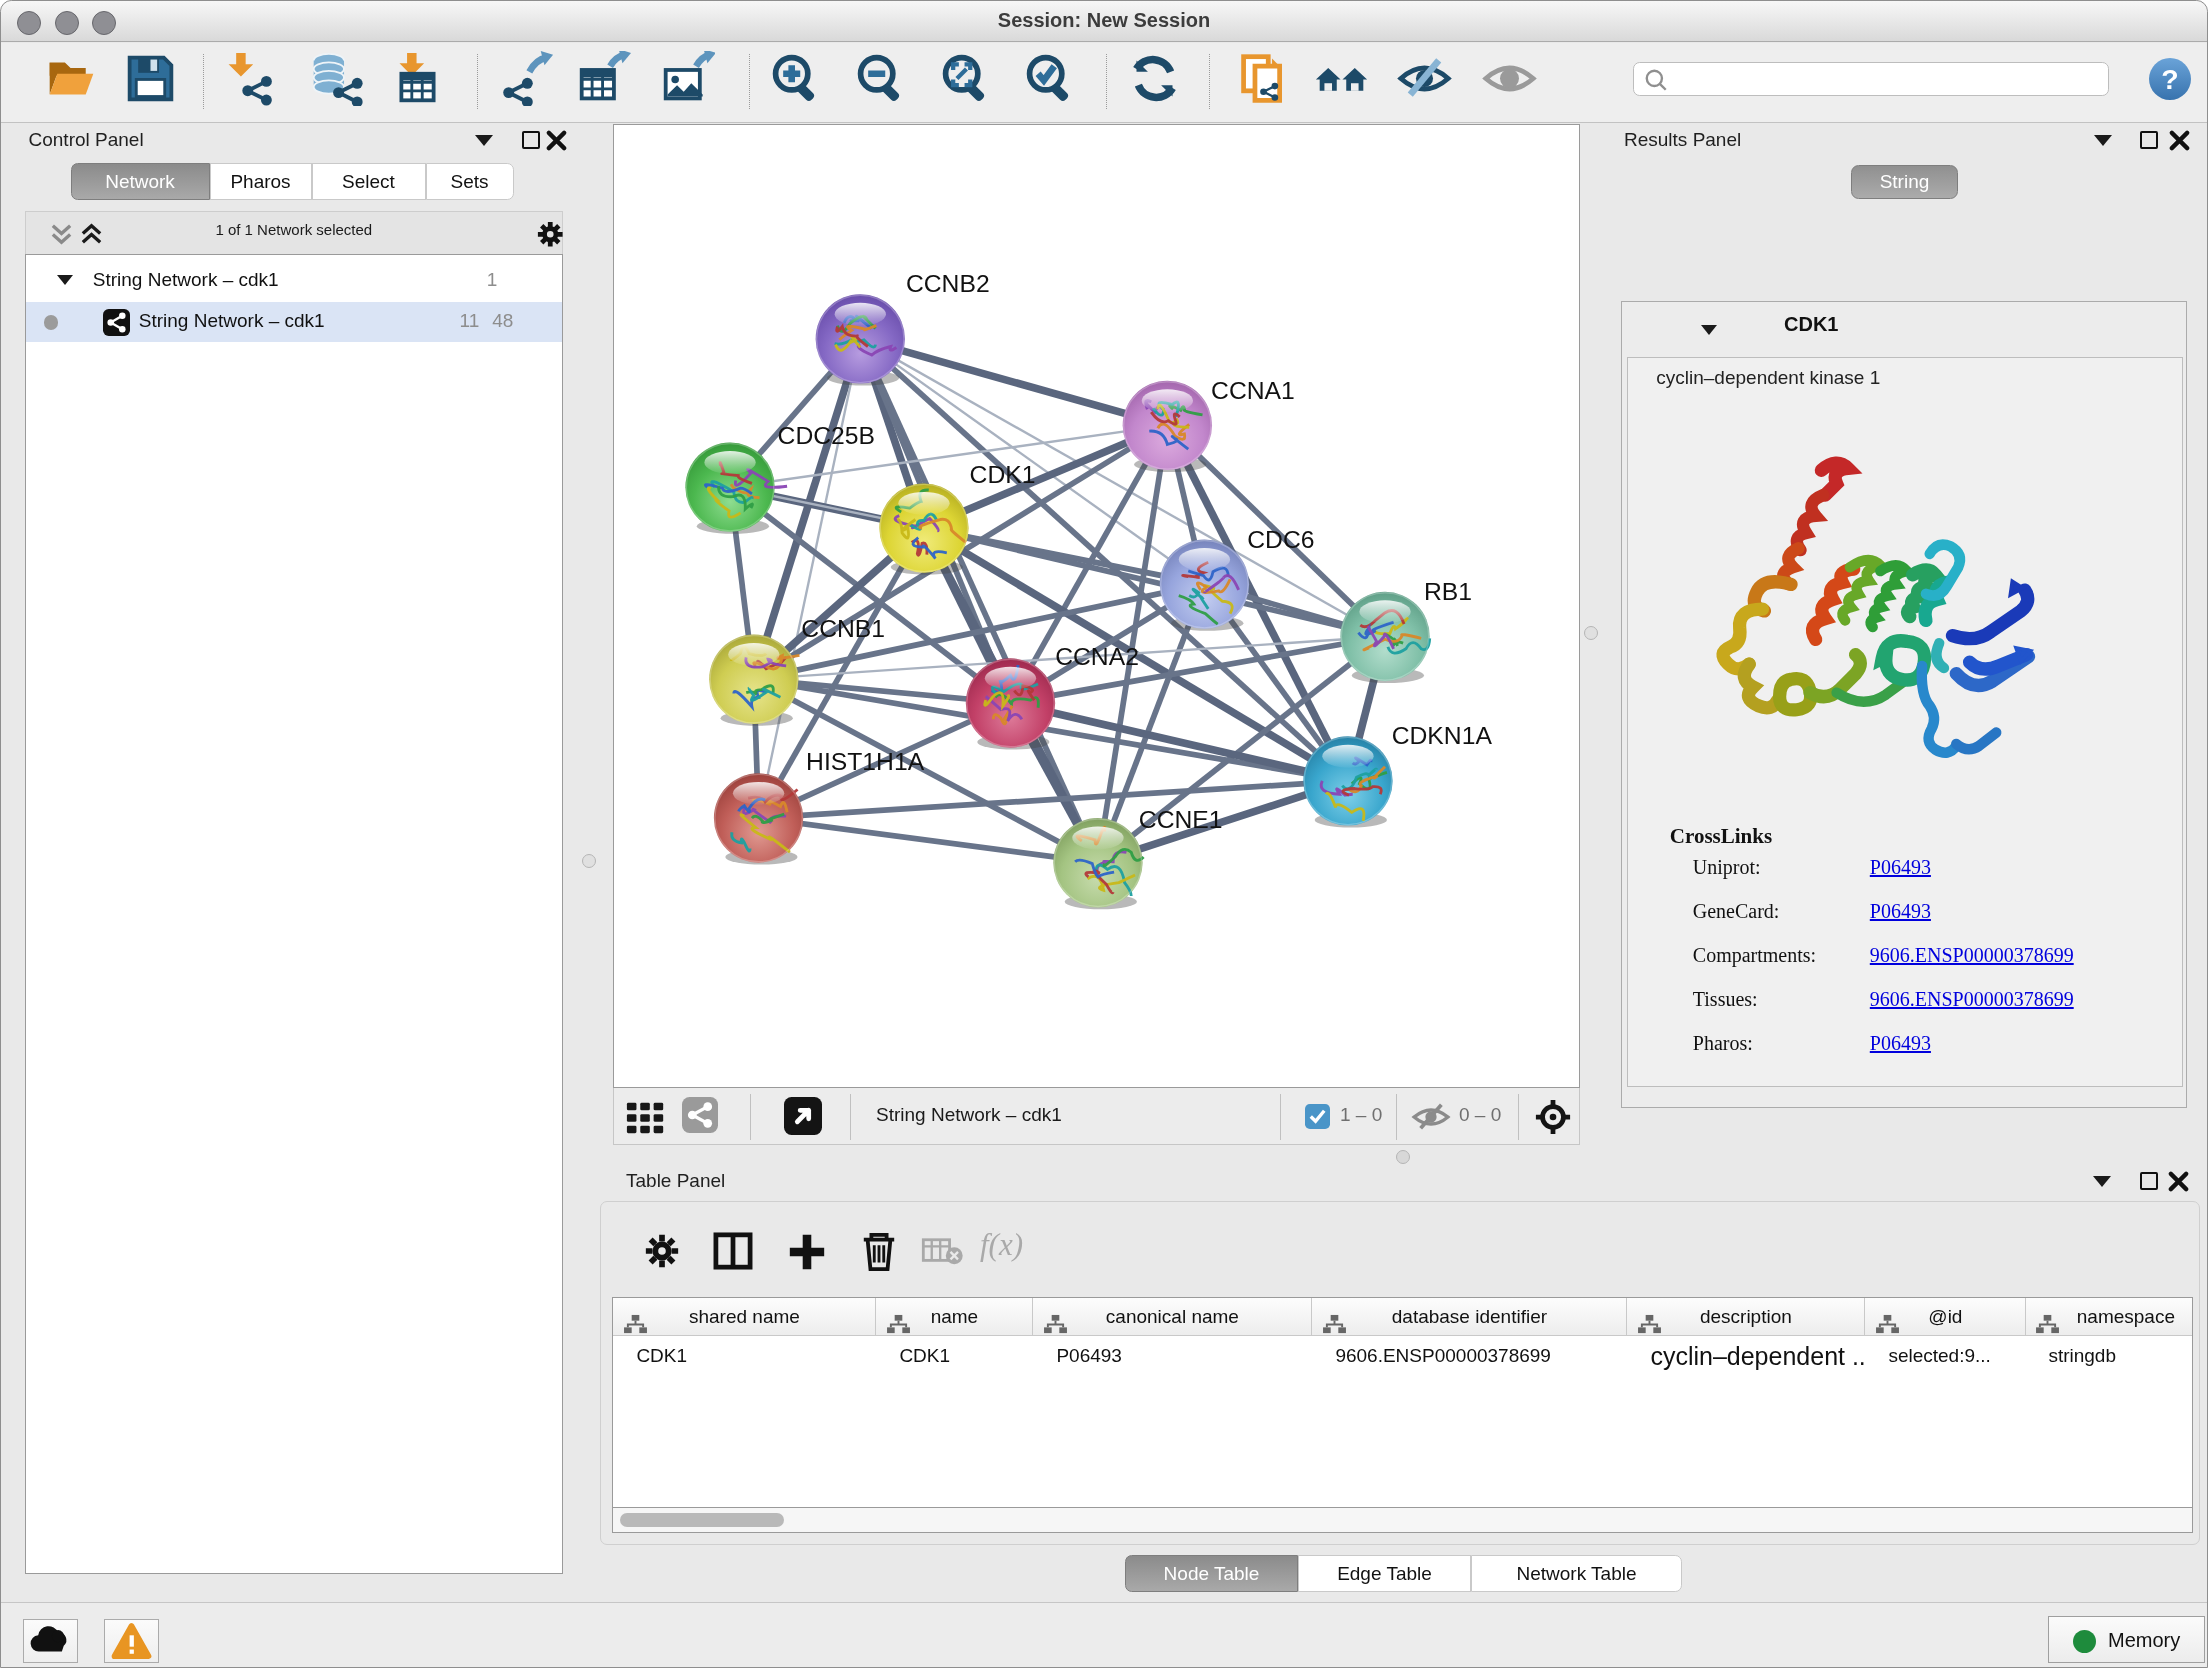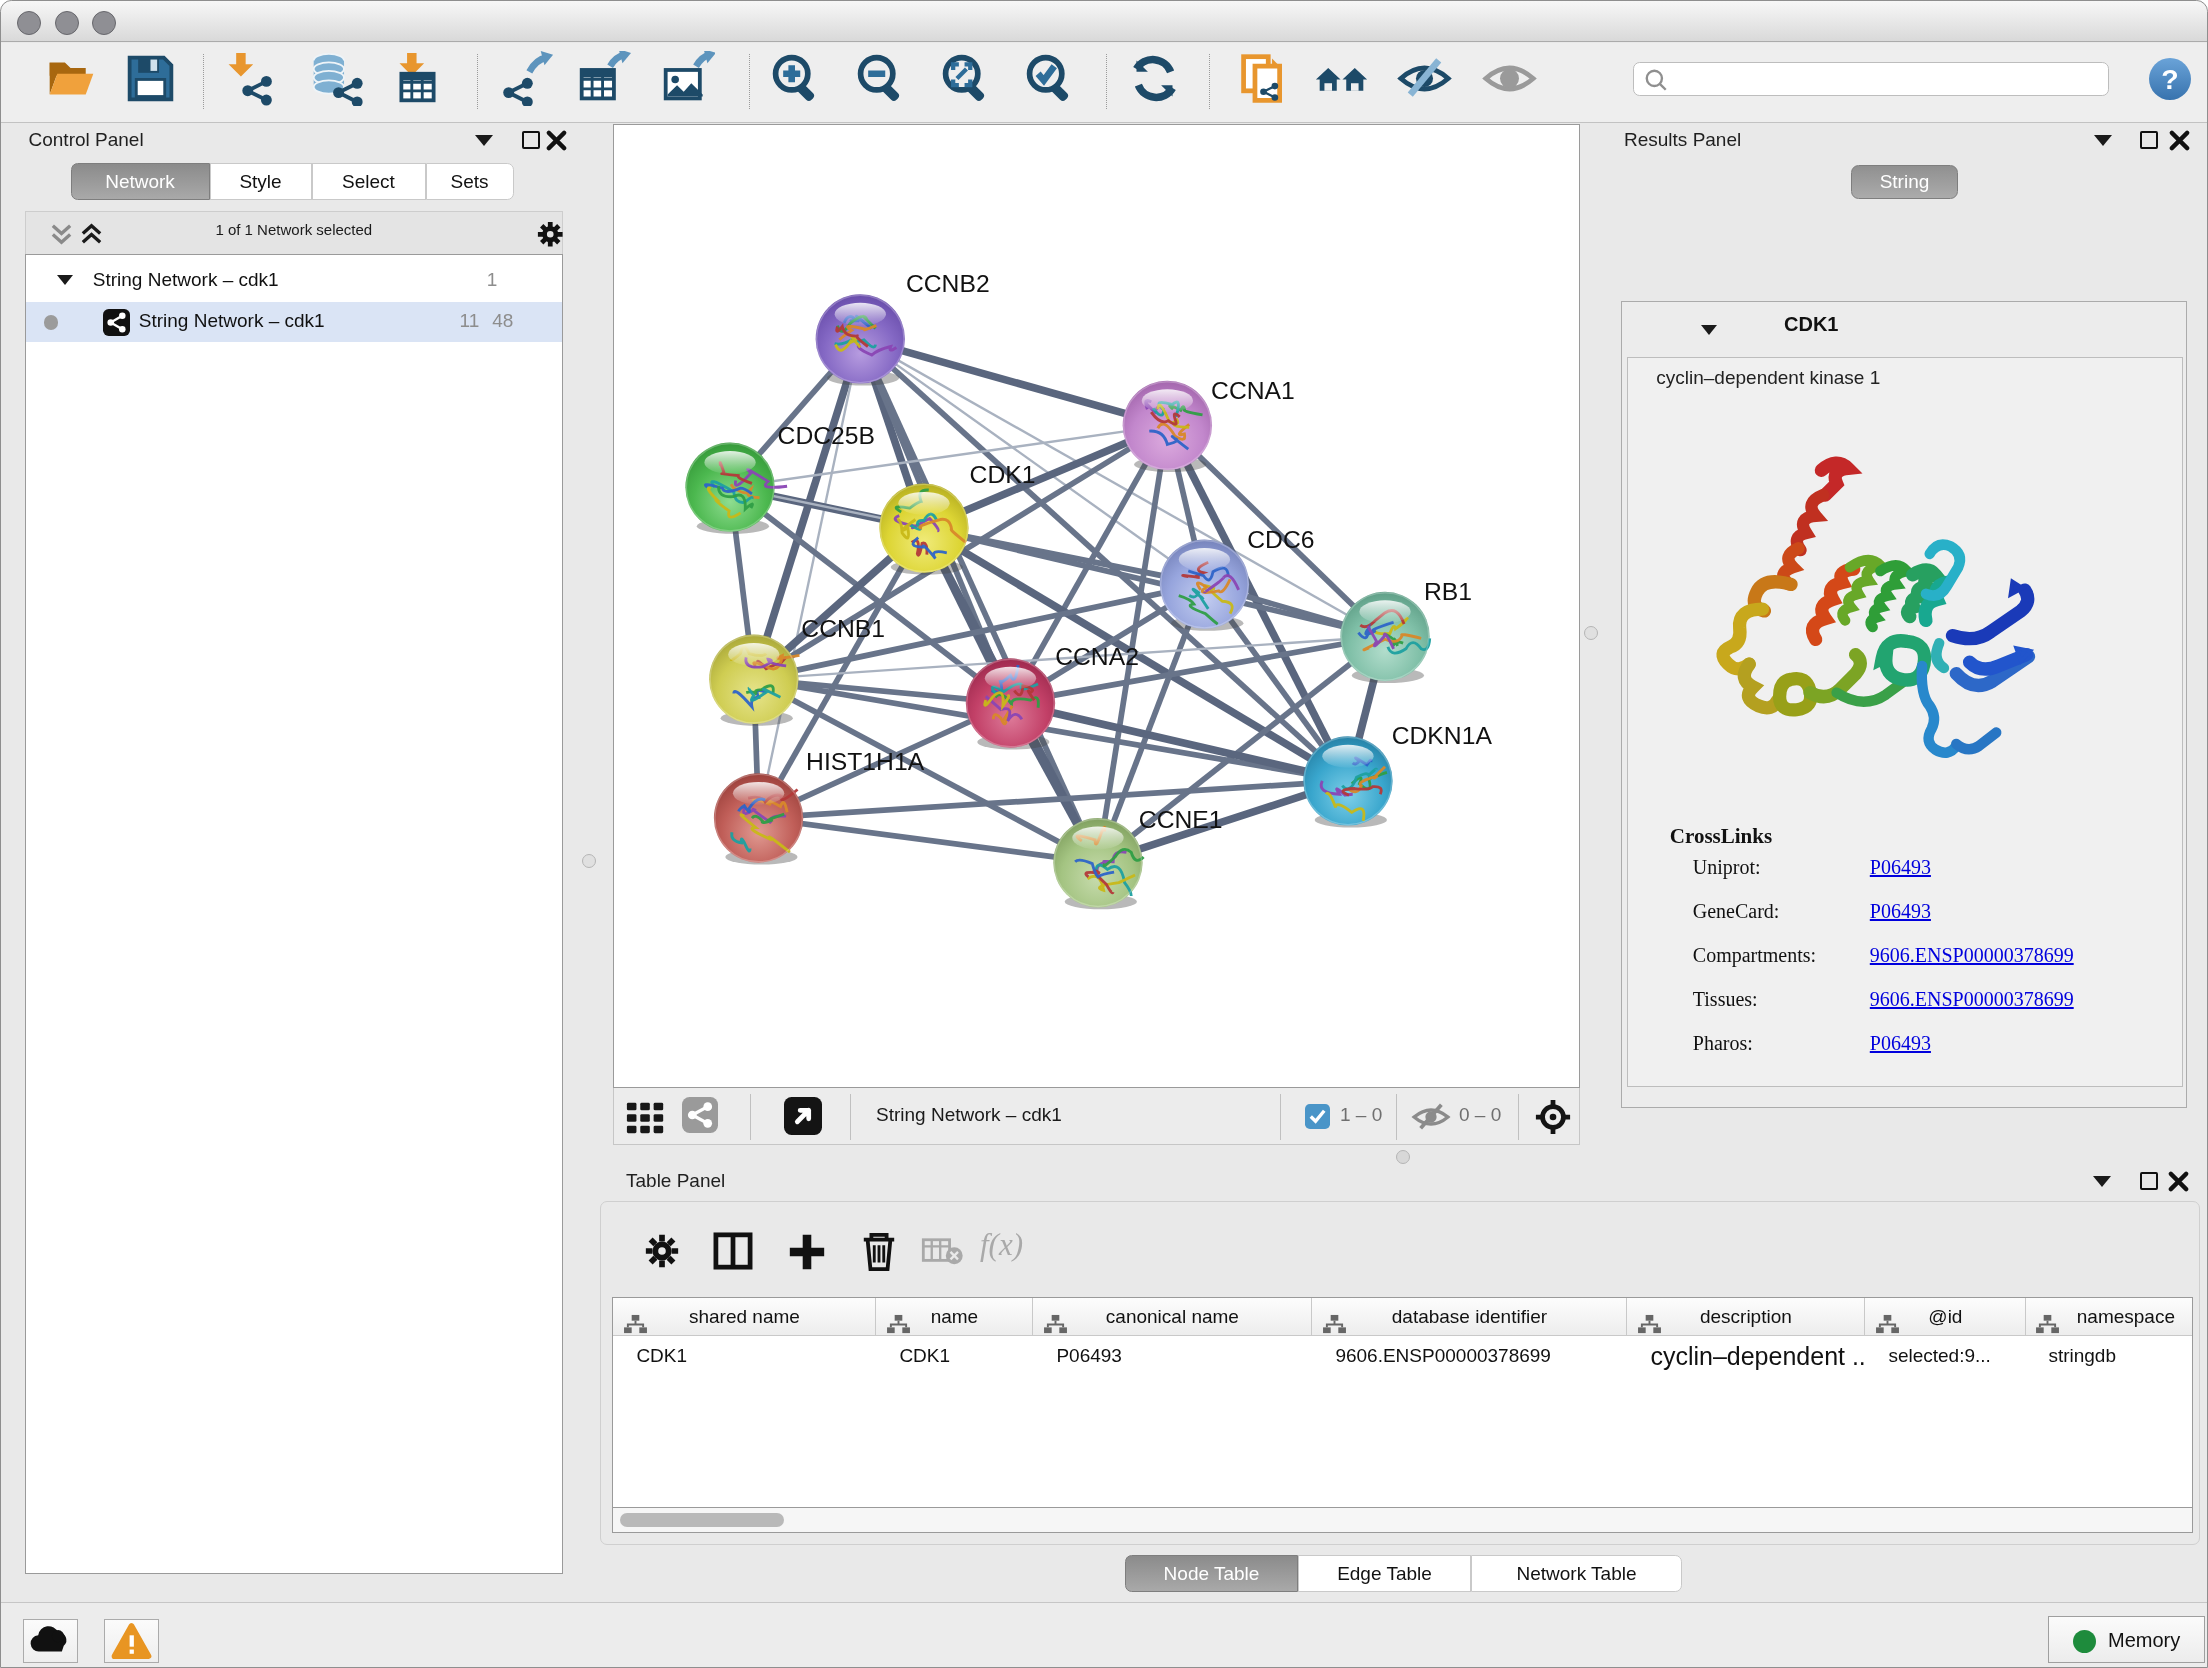--- a/index.html
+++ b/index.html
@@ -29,20 +29,21 @@
   font-size:19px; color:#111; text-align:center; }
 a.lnk { color:#0000dd; text-decoration:underline; }
 </style>
 </head>
 <body>
 <div id="app">
   <div class="titlebar">
     <div class="tl" style="left:16px;"></div>
     <div class="tl" style="left:54px;"></div>
     <div class="tl" style="left:91px;"></div>
+    <div class="title">Session: New Session</div>
   </div>
   <div class="toolbar">
       <div class="tbi" style="left:43px; top:7.6px; width:55px; height:55px;"><svg width="55" height="55" viewBox="0 0 58 58">
           <path d="M6 12 h16 l6 6 h16 v8 h-38 z" fill="#a8670f"></path>
           <path d="M6 12 v34 l8 -22 h-2 z" fill="#a8670f"></path>
           <path d="M14 24 h38 l-8 22 h-38 z" fill="#f0a13c"></path>
         </svg></div>
       <div class="tbi" style="left:122px; top:7.6px; width:55px; height:55px;"><svg width="55" height="55" viewBox="0 0 58 58">
           <path d="M7 7 h36 l8 8 v36 h-44 z" fill="#2e6d99"></path>
           <path d="M7 7 h36 l8 8 v36 h-44 z" fill="none" stroke="#1d4a68" stroke-width="4"></path>
@@ -178,21 +179,21 @@
 
 <div class="abs" style="left:9.5px; top:126px; width:571px; height:1449px;">
   <div class="panel-title abs" style="left:18px; top:1.9px;">Control Panel</div>
   <div class="tri-down abs" style="left:464px; top:7.6px;"></div>
   <div class="winbtn-sq abs" style="left:511px; top:3.8px;"></div>
   <svg class="abs" style="left:535px; top:2.9px;" width="21" height="21" viewBox="0 0 22 22">
     <path d="M3 3 L19 19 M19 3 L3 19" stroke="#111" stroke-width="4.5" stroke-linecap="round"></path>
       </svg>
 
   <div class="tab sel" style="left:60px; top:36px; width:139px; border-radius:6.7px 0 0 6.7px;">Network</div>
-  <div class="tab" style="left:199px; top:36px; width:102px;">Style</div>
+  <div class="tab" style="left:199px; top:36px; width:102px;">Pharos</div>
   <div class="tab" style="left:301px; top:36px; width:114px;">Select</div>
   <div class="tab" style="left:415px; top:36px; width:88px; border-radius:0 6.7px 6.7px 0;">Sets</div>
 
   <div class="abs" style="left:14.3px; top:84px; width:538px; height:44px; background:#e4e4e4; border:1px solid #cdcdcd; border-bottom:0;">
     <svg class="abs" style="left:23px; top:9.5px;" width="25" height="25" viewBox="0 0 26 26">
       <path d="M4 4 l9 8 9-8 M4 13 l9 8 9-8" stroke="#8a8a8a" stroke-width="3.5" fill="none"></path>
         </svg>
     <svg class="abs" style="left:53px; top:9.5px;" width="25" height="25" viewBox="0 0 26 26">
       <path d="M4 12 l9 -8 9 8 M4 21 l9 -8 9 8" stroke="#1a1a1a" stroke-width="3.5" fill="none"></path>
         </svg>

